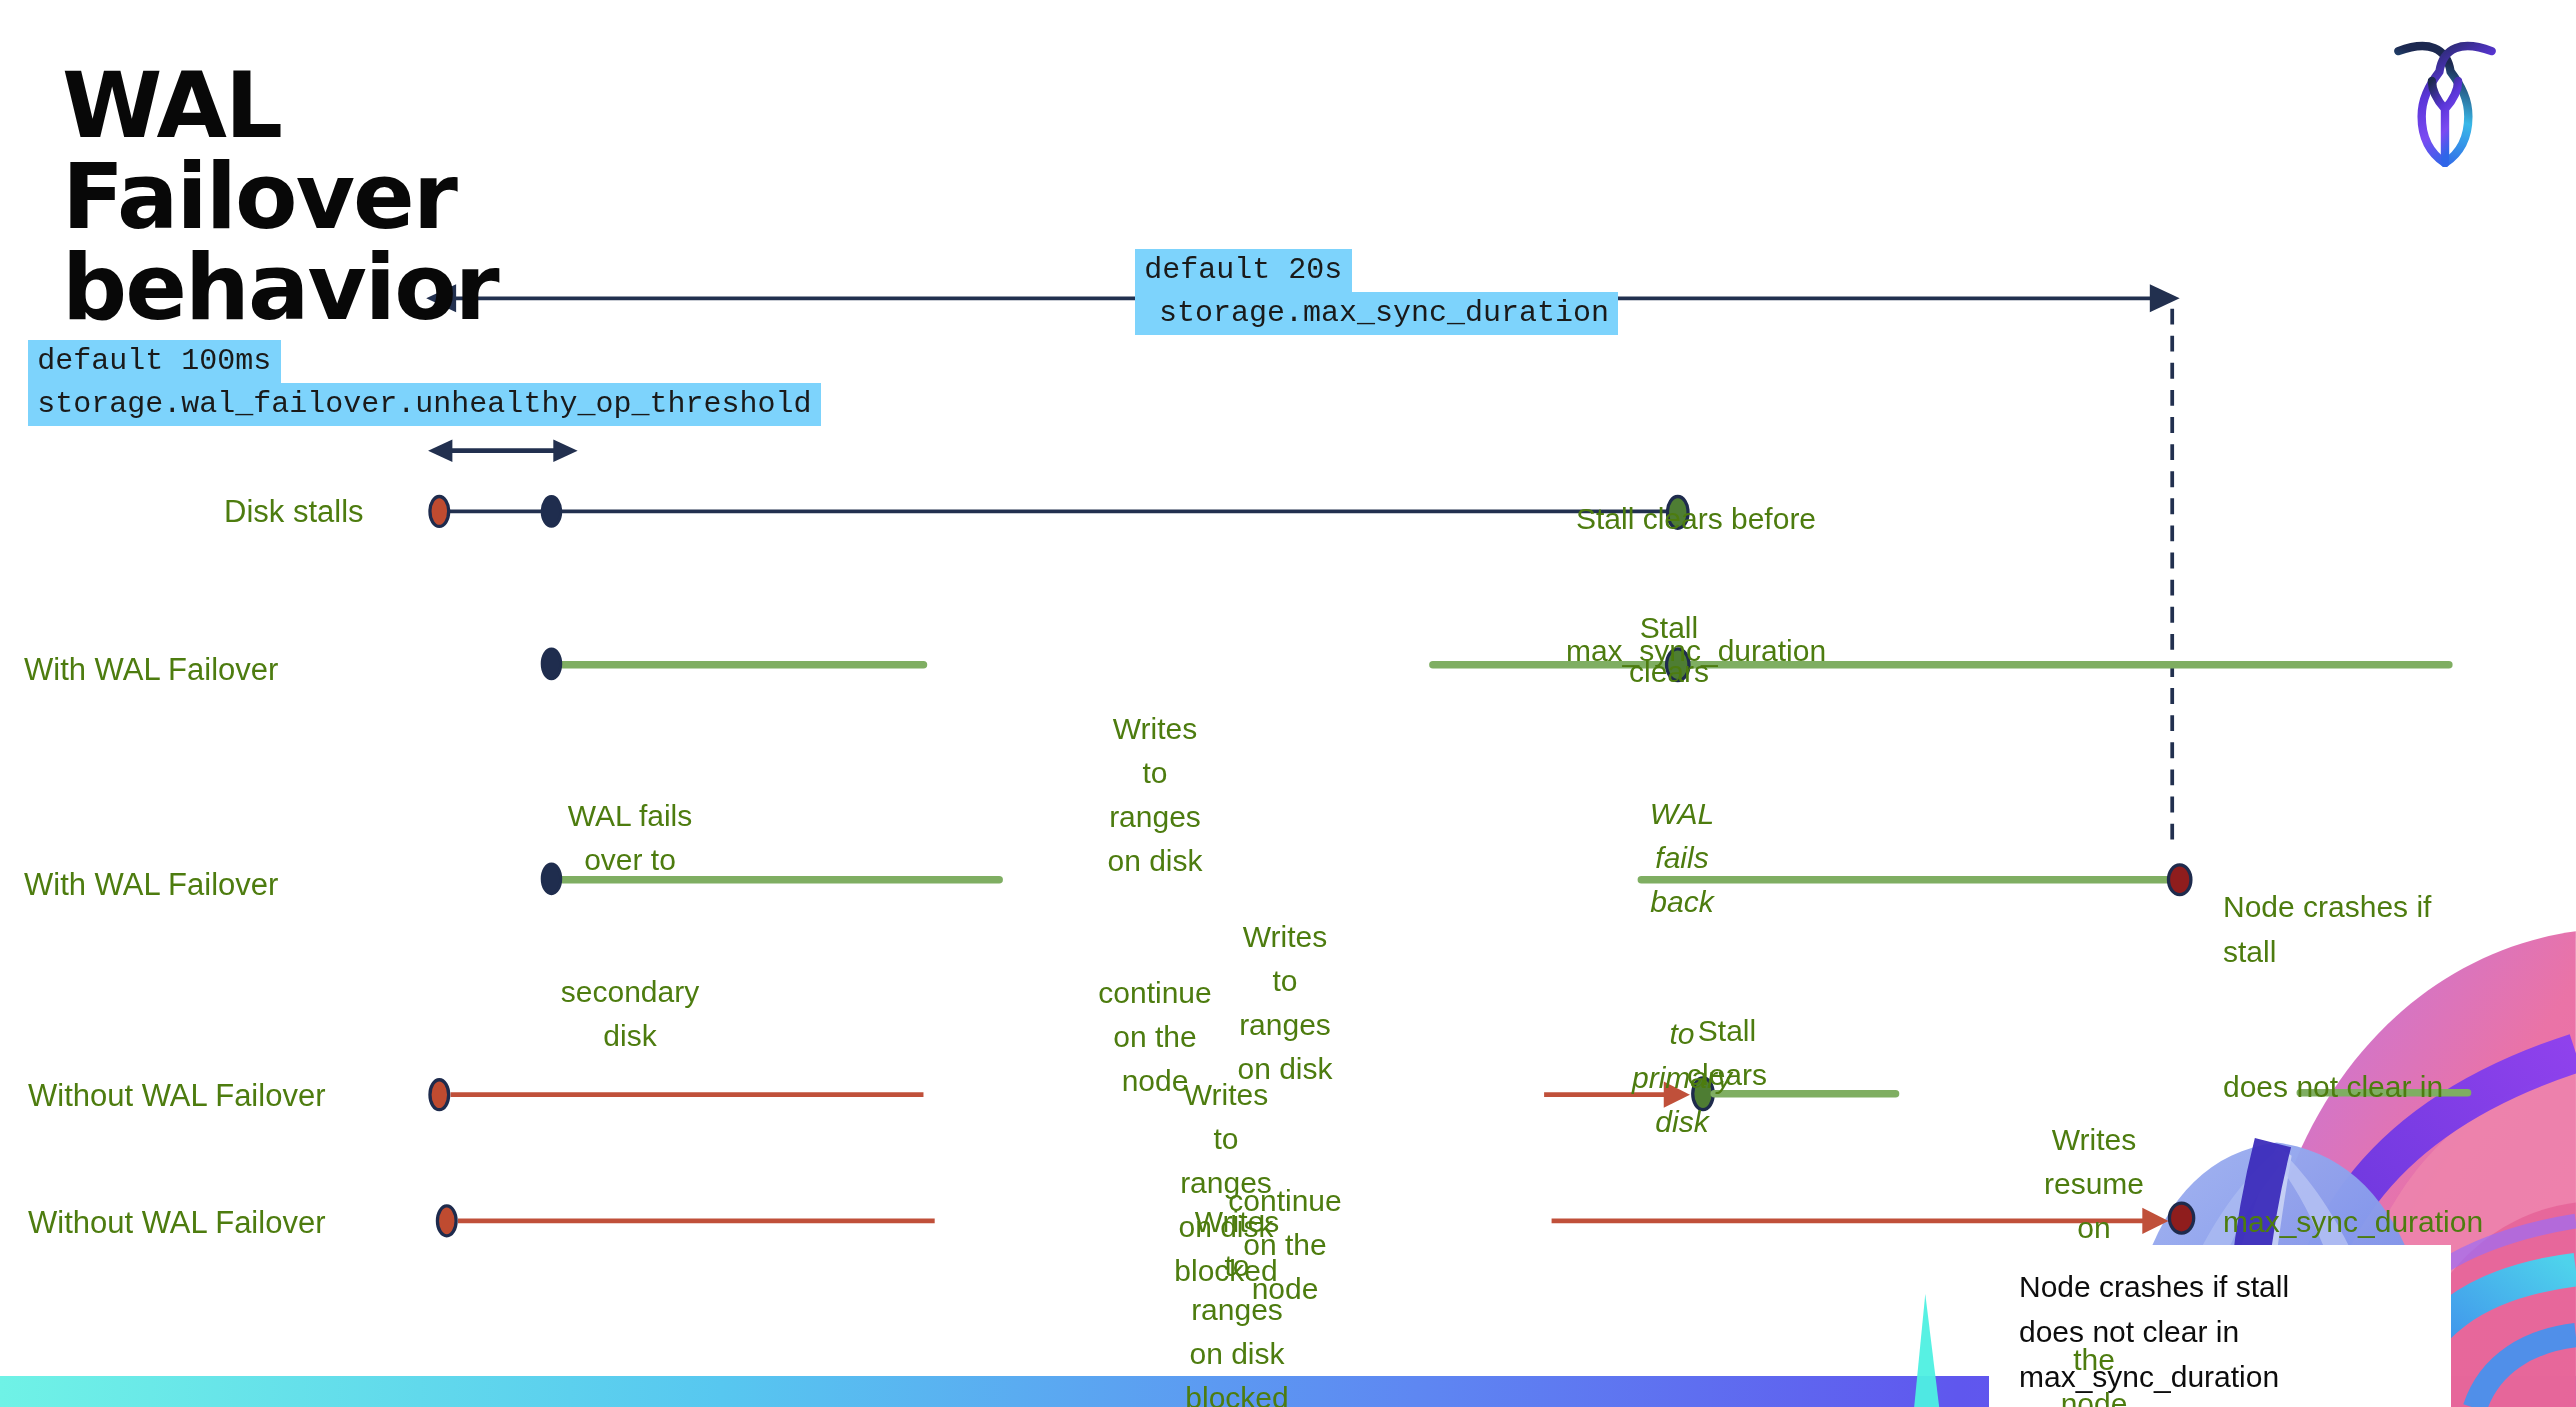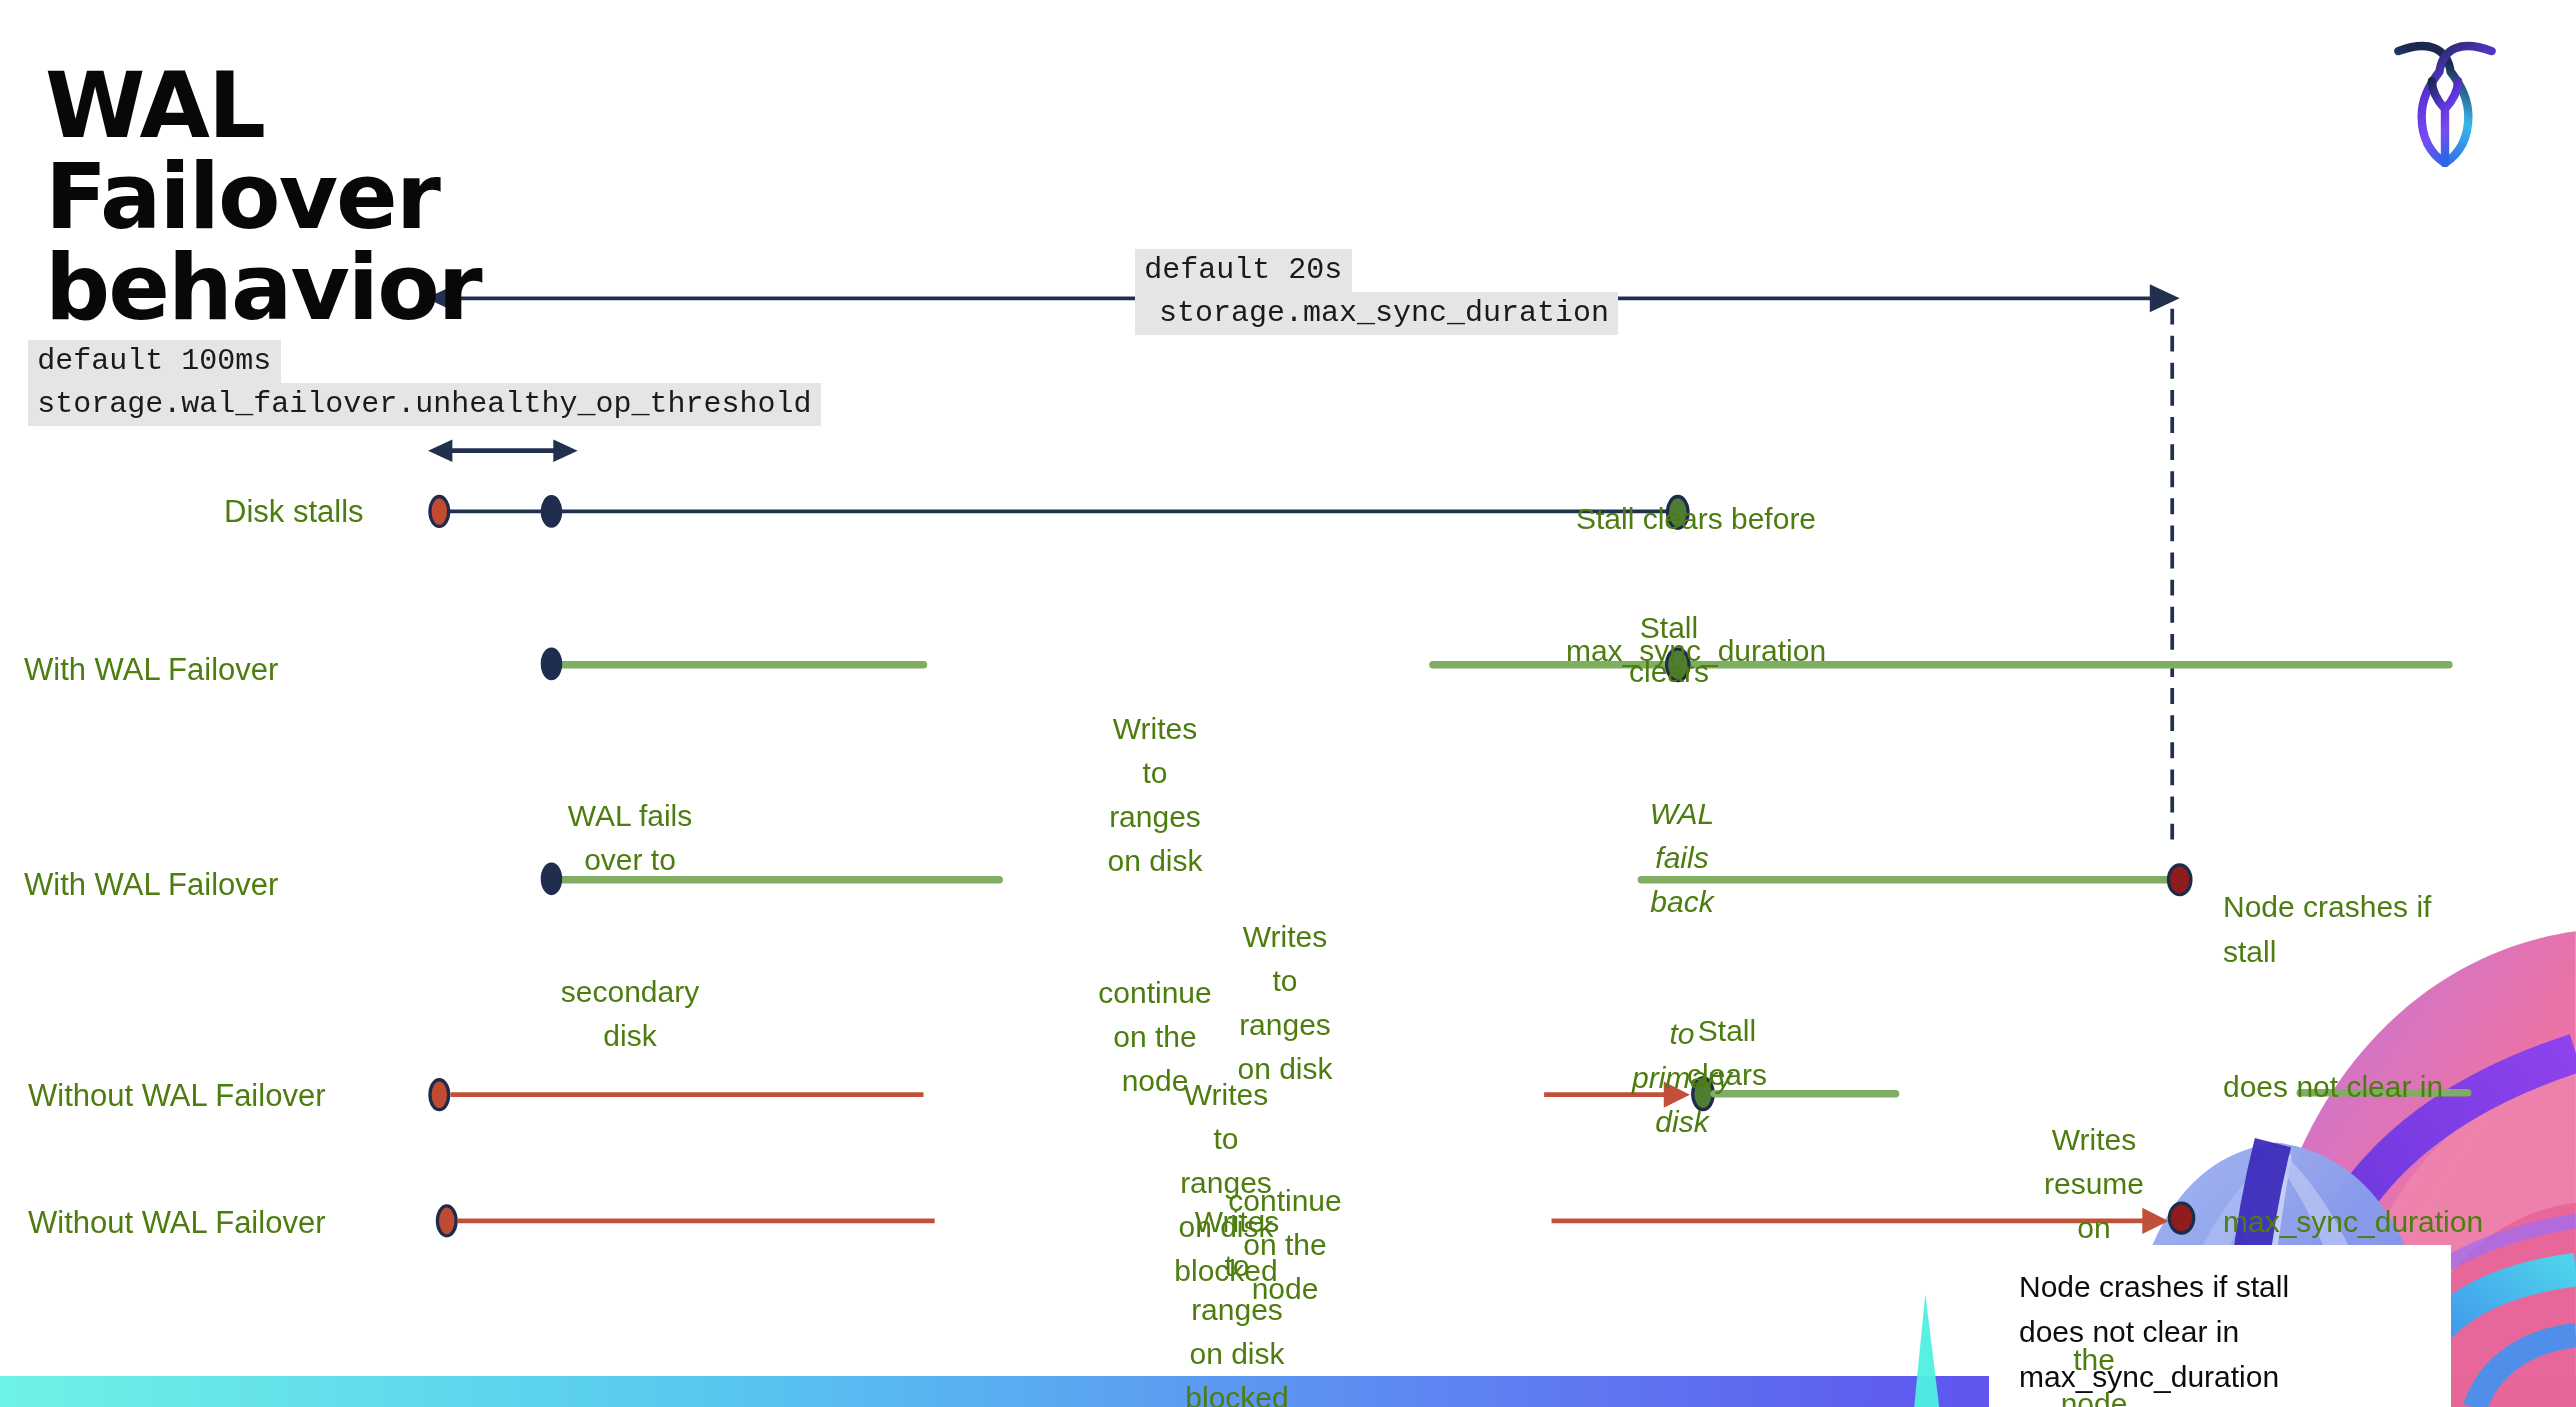--- a/index.html
+++ b/index.html
@@ -1,20 +1,20 @@
 <!DOCTYPE html>
 <html style="font-size:15px"><head>
 <meta charset="utf-8">
 <style>
   html,body{margin:0;padding:0;background:#ffffff;}
   .canvas{position:relative;width:2576px;height:1408px;background:#ffffff;overflow:hidden;
           font-family:"Liberation Sans",sans-serif;color:#111;}
-  .title{position:absolute;left:45px;top:60px;font-family:"DejaVu Sans",sans-serif;
+  .title{position:absolute;left:62px;top:60px;font-family:"DejaVu Sans",sans-serif;
          font-weight:bold;font-size:91px;letter-spacing:-1.9px;color:#080808;line-height:1;}
-  .code{position:absolute;display:inline-block;background:#e5e5e5;color:#1a1a1a;
+  .code{position:absolute;display:inline-block;background:#7dd3fc;color:#1a1a1a;
         font-family:"Liberation Mono","DejaVu Sans Mono",monospace;font-size:30px;
         line-height:1;padding:5.6px 9.3px 7.5px 9.3px;white-space:pre;}
   .ann{position:absolute;font-size:30px;line-height:44px;color:#4d7c0f;white-space:pre-wrap;}
   .center{transform:translateX(-50%);text-align:center;}
   .rowlabel{position:absolute;font-size:31px;line-height:37px;color:#4d7c0f;white-space:nowrap;}
   .layer{position:absolute;left:0;top:0;}
   #bottom-bar{position:absolute;left:0;bottom:0;width:2576px;height:32px;z-index:1;
     background:linear-gradient(90deg,#6ff2e6 0%,#57c7f0 28%,#5e87f2 55%,#5f57ee 76%,#6d4df0 100%);}
   #corner-art{position:absolute;right:0;bottom:0;z-index:2;}
   #white-box{position:absolute;left:1989px;top:1245px;width:462px;height:163px;background:#ffffff;z-index:3;}

